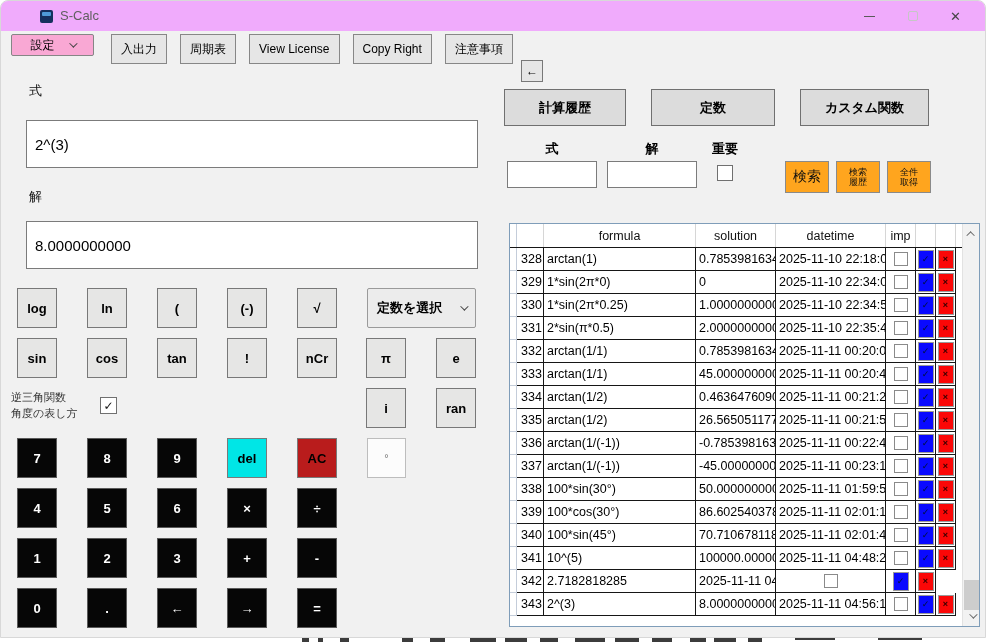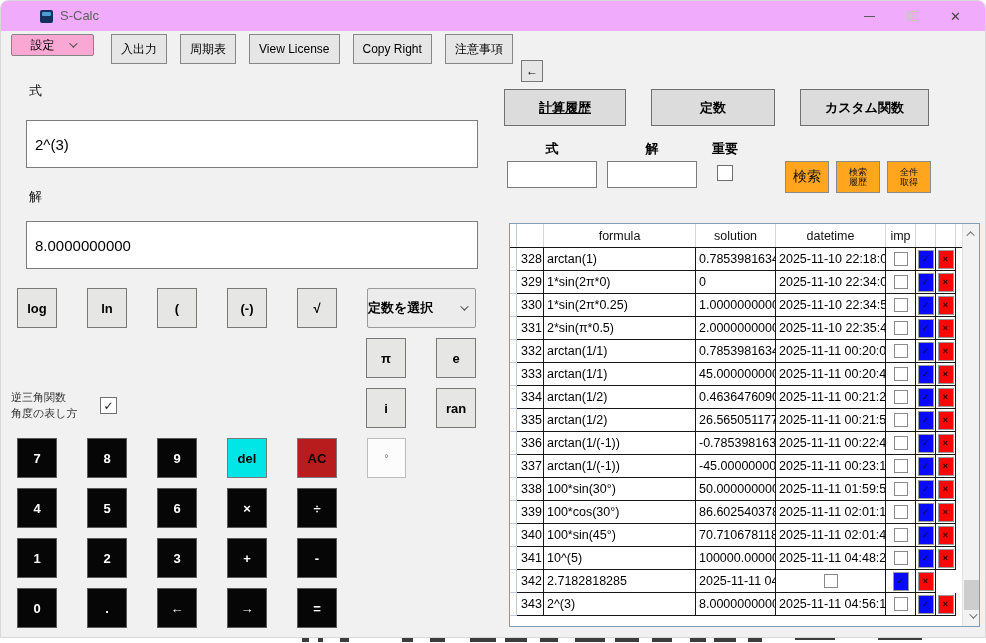--- a/index.html
+++ b/index.html
@@ -36,37 +36,37 @@
   .lbl-shiki { left:28px; top:81px; }
   .lbl-kai   { left:28px; top:187px; }
   .biginput { position:absolute; left:25px; width:452px; height:48px; background:#fff; border:1px solid #7b7b7b; font-size:15px; padding:0 8px; font-family:inherit; color:#000; }
   .in-shiki { top:119px; }
   .in-kai   { top:220px; }
   
   .grid5 { position:absolute; display:grid; grid-template-columns:repeat(5,40px); gap:10px 30px; }
   .row1 { left:16px; top:287px; }
   .row2 { left:16px; top:337px; }
   .fbtn { width:40px; height:40px; background:#e6e6e5; border:1px solid #787878; font-size:13px; font-weight:600; font-family:inherit; display:flex; align-items:center; justify-content:center; color:#000; }
-  .combo.const { position:absolute; left:366px; top:287px; width:109px; height:40px; background:#eceCec; border:1px solid #9a9a9a; font-size:13px; font-weight:600; justify-content:flex-start; }
+  .combo.const { position:absolute; left:366px; top:287px; width:109px; height:40px; background:#eceCec; border:1px solid #9a9a9a; font-size:13px; font-weight:600; justify-content:flex-start; padding-left:9px; }
   .combo.const .chev { position:absolute; right:9px; margin:0; }
   .constgrid { position:absolute; left:365px; top:337px; display:grid; grid-template-columns:40px 40px; gap:10px 30px; }
   .inv-label { position:absolute; left:10px; top:388px; font-size:11px; line-height:16px; color:#333; white-space:pre-line; }
   .checkbox { background:#fff; border:1px solid #707070; display:flex; align-items:center; justify-content:center; font-size:12px; font-weight:700; color:#111; }
   .cb-inv { position:absolute; left:99px; top:396px; width:17px; height:17px; }
   
   .numpad { position:absolute; left:16px; top:437px; display:grid; grid-template-columns:repeat(5,40px); gap:10px 30px; }
   .key { width:40px; height:40px; background:#060606; border:1px solid #5a5a5a; color:#fff; font-size:13px; font-weight:700; font-family:inherit; display:flex; align-items:center; justify-content:center; }
   .key.v-cyan   { background:#00e6e6; color:#000; border-color:#7a7a7a; }
   .key.v-orange { background:#b91c1c; color:#000; border-color:#7a7a7a; }
   .degkey { position:absolute; left:366px; top:437px; width:39px; height:40px; background:#fcfcfc; border:1px solid #bdbdbd; color:#777; font-size:11px; font-family:inherit; }
   
   .backbtn { position:absolute; left:520px; top:59px; width:22px; height:22px; background:#e6e6e6; border:1px solid #787878; font-size:12px; font-family:inherit; display:flex; align-items:center; justify-content:center; }
   .navwrap { position:absolute; left:503px; top:88px; display:flex; gap:25px; }
   .navbtn { height:37px; background:#dcdcdc; border:1px solid #707070; font-size:13px; font-weight:700; font-family:inherit; }
-  .navwrap button:nth-of-type(1){ width:122px;text-decoration:underline; }
+  .navwrap button:nth-of-type(1){ width:122px; }
   .navwrap button:nth-of-type(2){ width:124px; }
   .navwrap button:nth-of-type(3){ width:129px; }
   .slbl { position:absolute; top:139px; font-size:13px; font-weight:600; text-align:center; }
   .slbl.f { left:506px; width:90px; }
   .slbl.s { left:606px; width:90px; }
   .slbl.i { left:689px; width:70px;text-align:center; }
   .sinput { position:absolute; top:160px; width:90px; height:27px; background:#fff; border:1px solid #7b7b7b; font-size:13px; padding:0 5px; font-family:inherit; }
   .sin-f { left:506px; } .sin-s { left:606px; }
   .cb-imp { position:absolute; left:716px; top:164px; width:16px; height:16px; }
   .searchwrap { position:absolute; left:784px; top:160px; display:flex; gap:7px; }
@@ -145,20 +145,28 @@
   <button class="fbtn">log</button>
       <button class="fbtn">ln</button>
       <button class="fbtn">(</button>
       <button class="fbtn">(-)</button>
       <button class="fbtn">√</button>
     </div>
   <div class="combo const">
     <span>定数を選択</span>
     <span class="chev"></span>
   </div>
+  <div class="grid5 row2">
+
+  <button class="fbtn">sin</button>
+      <button class="fbtn">cos</button>
+      <button class="fbtn">tan</button>
+      <button class="fbtn">!</button>
+      <button class="fbtn">nCr</button>
+    </div>
   <div class="constgrid">
 
   <button class="fbtn">π</button>
       <button class="fbtn">e</button>
       <button class="fbtn">i</button>
       <button class="fbtn">ran</button>
     </div>
   <div class="inv-label">逆三角関数
 角度の表し方</div>
   <div class="checkbox cb-inv">

